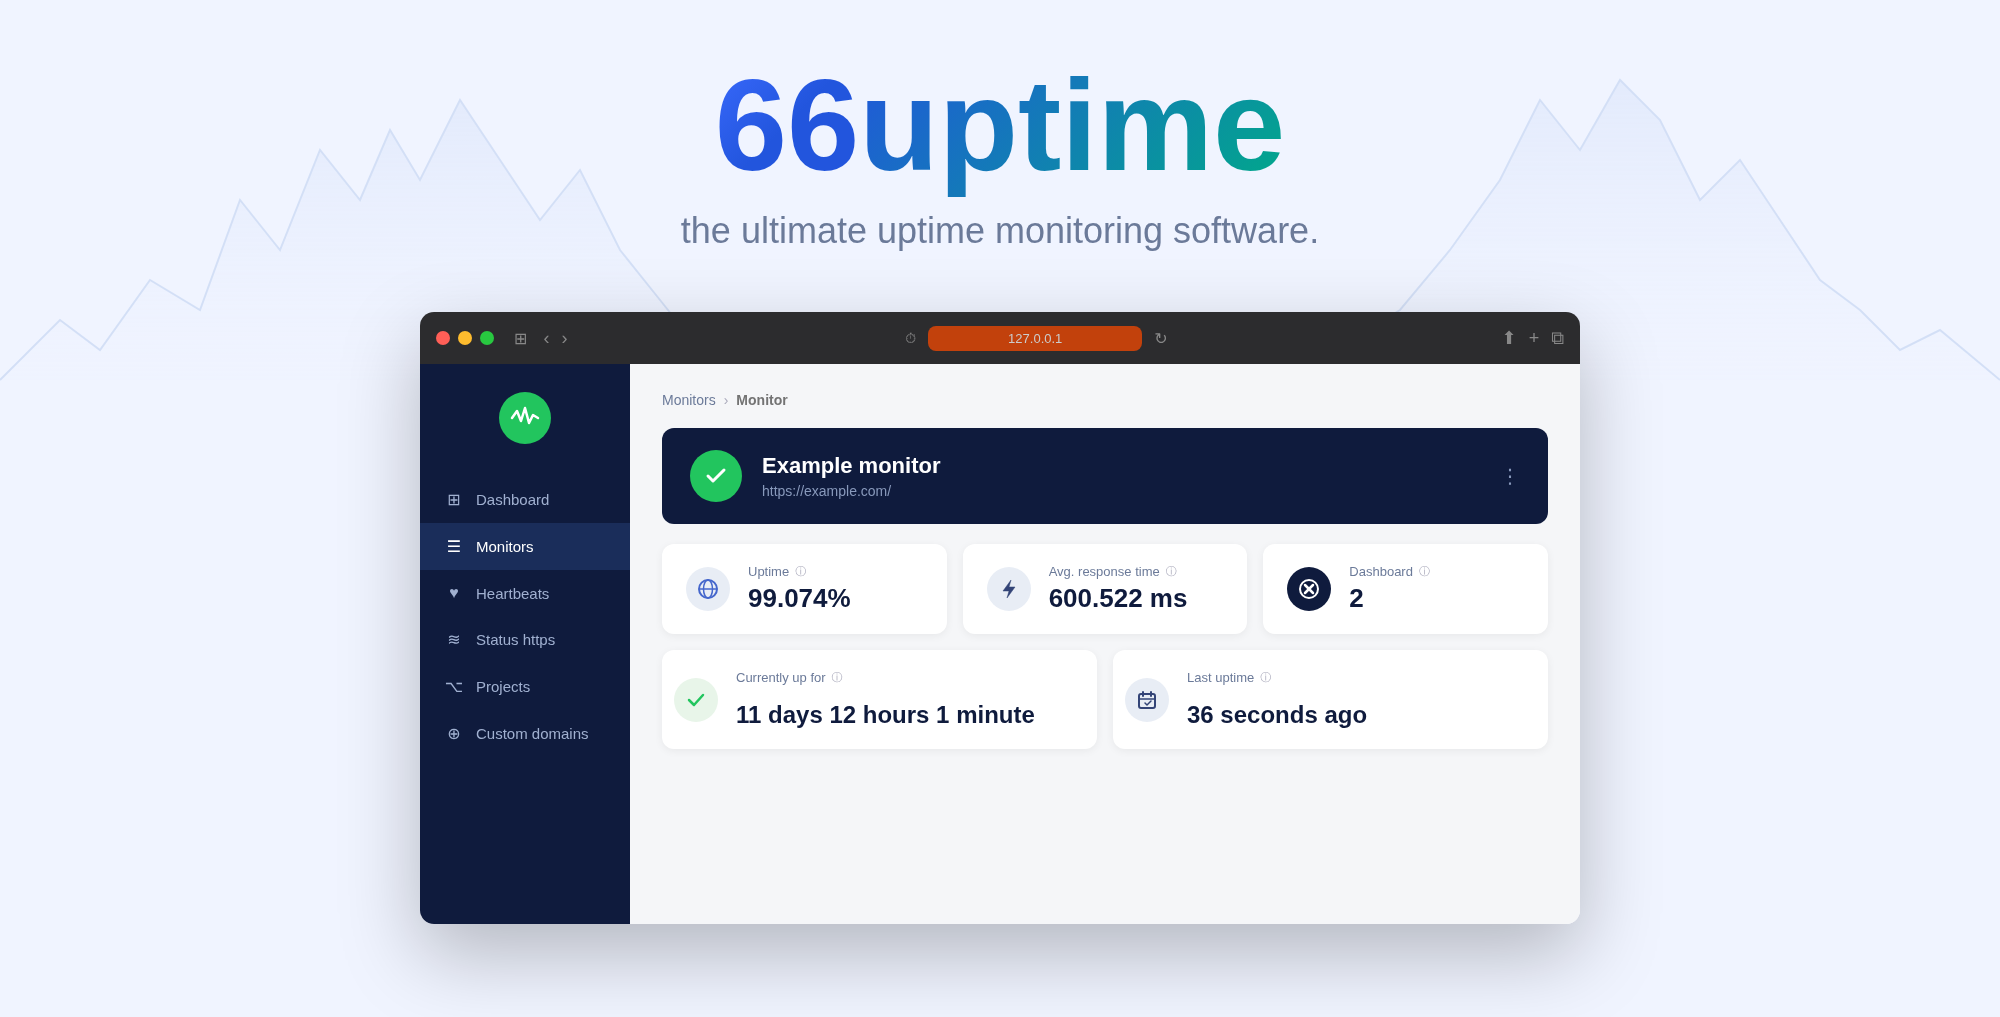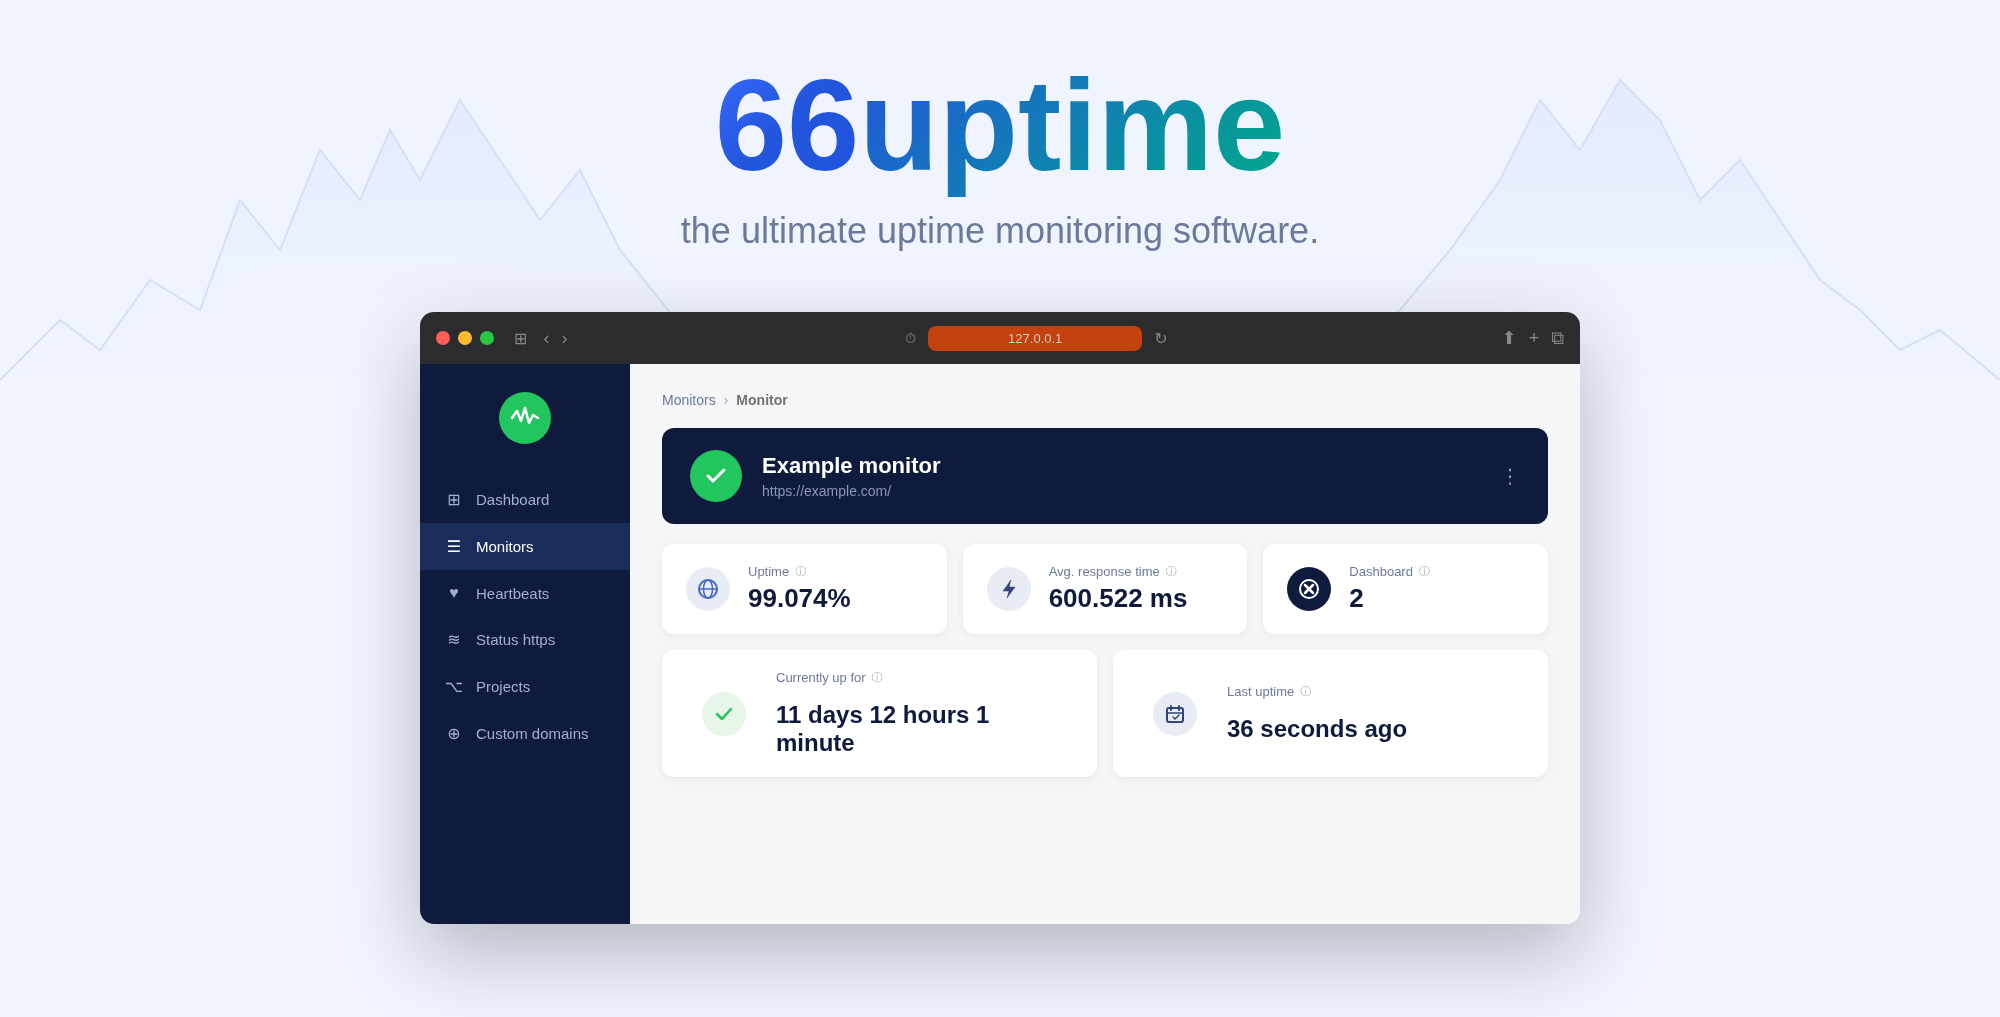--- a/index.html
+++ b/index.html
@@ -348,24 +348,24 @@
     
     .bottom-stats-grid {
       display: grid;
       grid-template-columns: 1fr 1fr;
       gap: 16px;
     }
 
     .bottom-stat-card {
       background: #ffffff;
       border-radius: 12px;
-      padding: 20px 40px;
-      display: flex;
-      align-items: center;
-      gap: 30px;
+      padding: 20px 12px;
+      display: flex;
+      align-items: center;
+      gap: 18px;
       box-shadow: 0 2px 8px rgba(0,0,0,0.06);
     }
 
     .bottom-stat-icon {
       width: 44px;
       height: 44px;
       border-radius: 50%;
       display: flex;
       align-items: center;
       justify-content: center;

